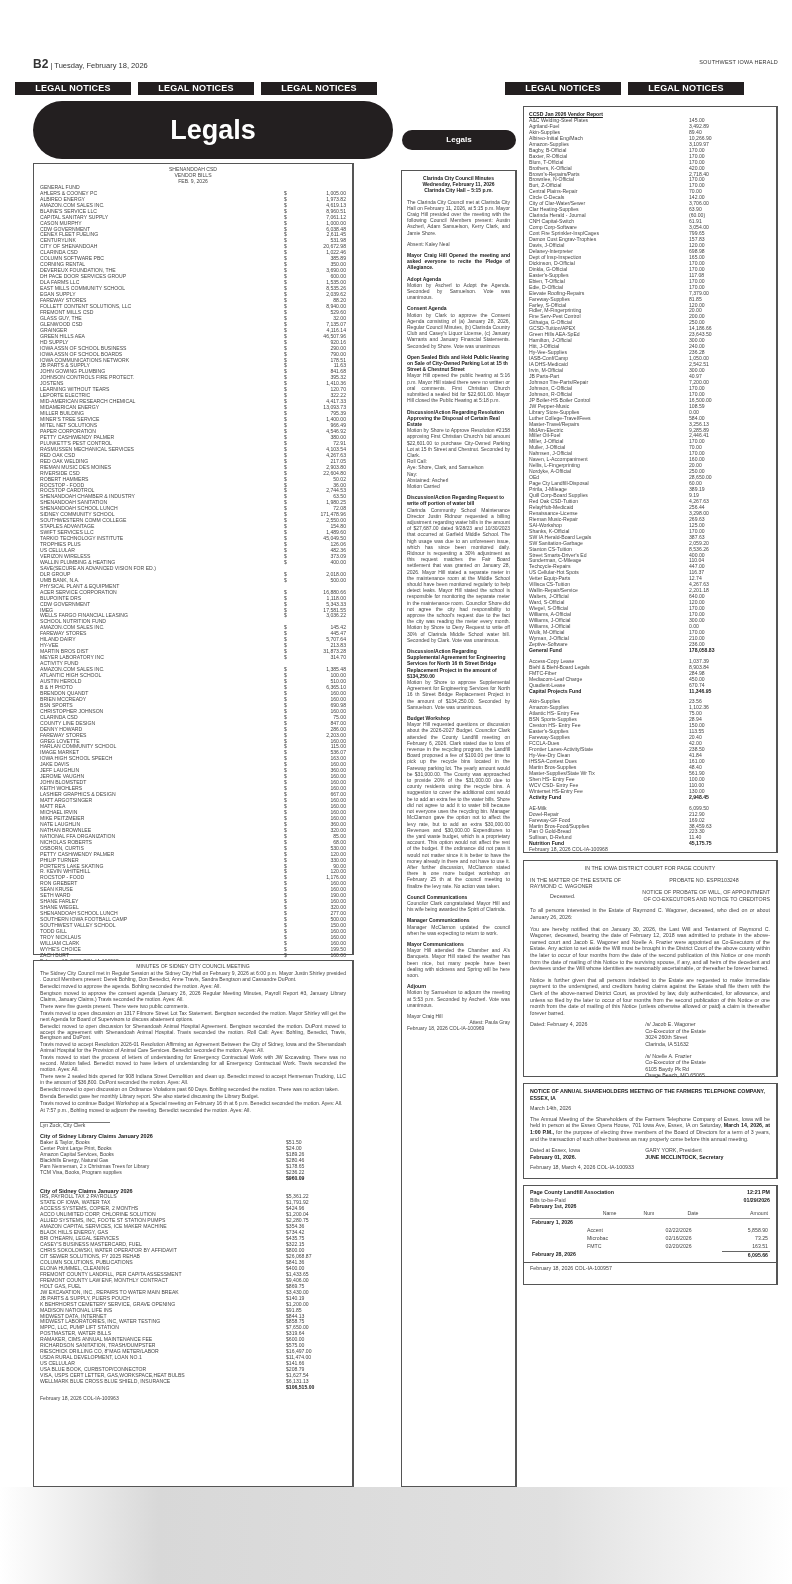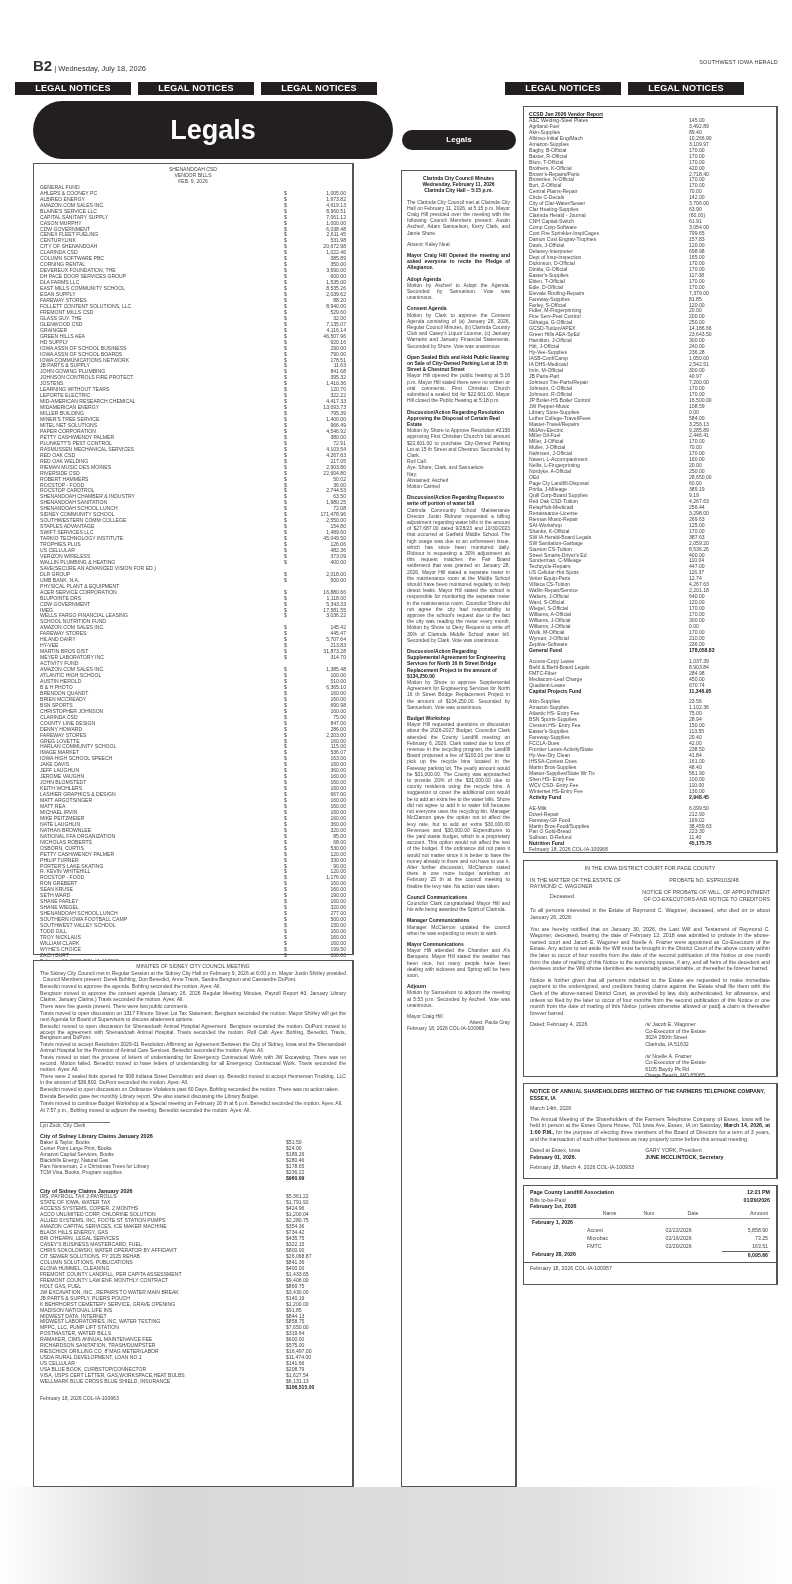--- a/index.html
+++ b/index.html
@@ -1,18 +1,18 @@
 <!DOCTYPE html>
 <html><head>
 <meta charset="utf-8">
 <style>
 *{box-sizing:border-box;margin:0;padding:0}
 body{width:792px;height:1584px;background:#fff;font-family:"Liberation Sans",sans-serif;color:#222;position:relative;overflow:hidden}
 .hdr{position:absolute;top:57px;left:33px;right:14px;height:14px;font-size:7.5px;color:#333}
-.hdr .pg{font-weight:bold;font-size:15px}
+.hdr .pg{font-weight:bold;font-size:12px}
 .hdr .pub{position:absolute;right:0;top:2px;font-size:5.5px;letter-spacing:0.2px}
 .banners{position:absolute;top:82px;left:15px;width:745px;height:13px}
 .banner{position:absolute;top:0;height:13px;background:#231f20;color:#fff;font-weight:bold;font-size:9px;text-align:center;line-height:13px;letter-spacing:0.2px}
 .pill-big{position:absolute;top:101px;left:33px;width:360px;height:58px;background:#231f20;border-radius:30px;color:#fff;font-weight:bold;font-size:27px;text-align:center;line-height:58px}
 .pill-small{position:absolute;top:130px;left:402px;width:114px;height:20px;background:#231f20;border-radius:10px;color:#fff;font-weight:bold;font-size:8px;text-align:center;line-height:20px}
 .box{position:absolute;border:1.3px solid #555;border-right-width:2px;background:#fff}
 .t{font-size:5.1px;line-height:5.95px;color:#444}
 .row{display:flex;white-space:nowrap}
 .row .n{flex:1;overflow:hidden}
 .row .d{width:30px}
@@ -33,21 +33,21 @@
 table.lf{width:100%;border-collapse:collapse;font-size:5.2px;color:#444}
 table.lf td{padding:1px 2px;white-space:nowrap}
 table.lf th{font-weight:normal;border-bottom:1px solid #999;padding:1px 2px}
 </style>
 </head>
 <body>
 
 <div class="hdr">
   <span class="pg">B2</span>
   <span> | </span>
-  <span>Wednesday, July 18, 2026</span>
+  <span>Tuesday, February 18, 2026</span>
   <span class="pub">SOUTHWEST IOWA HERALD</span>
 </div>
 
 <div class="banners">
   <div class="banner" style="left:0;width:116px">LEGAL NOTICES</div>
   <div class="banner" style="left:123px;width:116px">LEGAL NOTICES</div>
   <div class="banner" style="left:246px;width:116px">LEGAL NOTICES</div>
 
   <div class="banner" style="left:490px;width:116px">LEGAL NOTICES</div>
   <div class="banner" style="left:613px;width:116px">LEGAL NOTICES</div>

